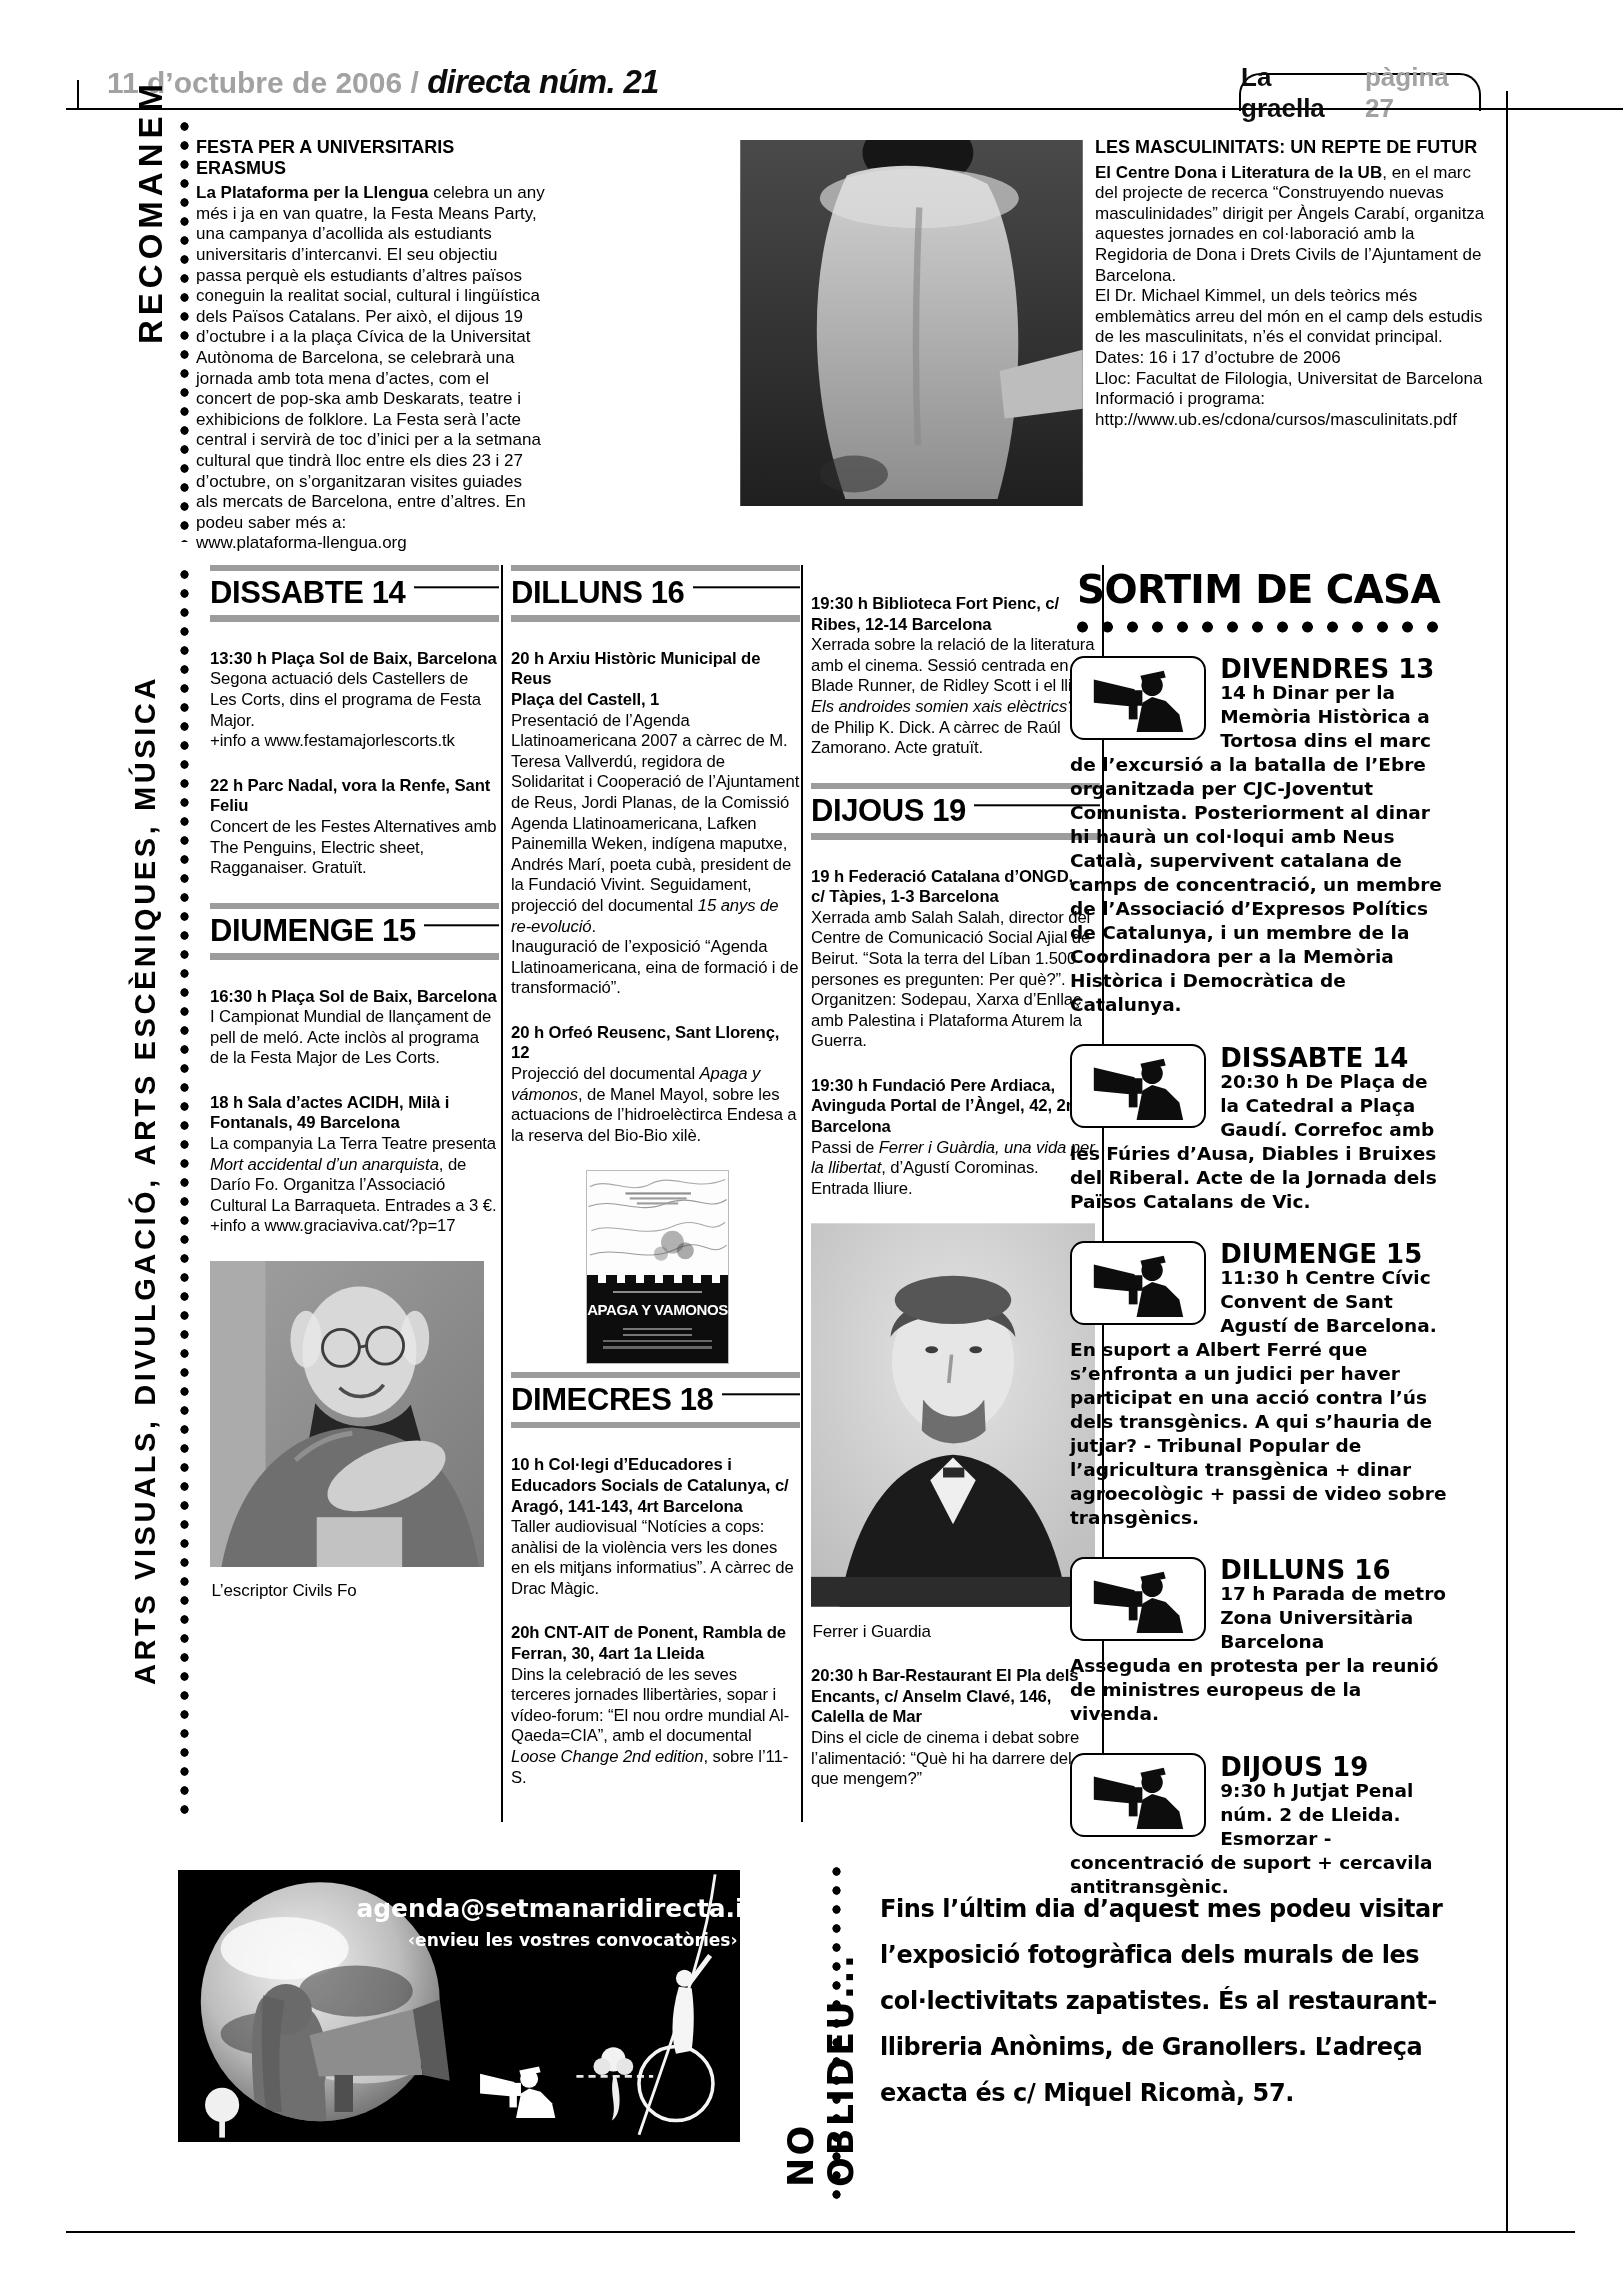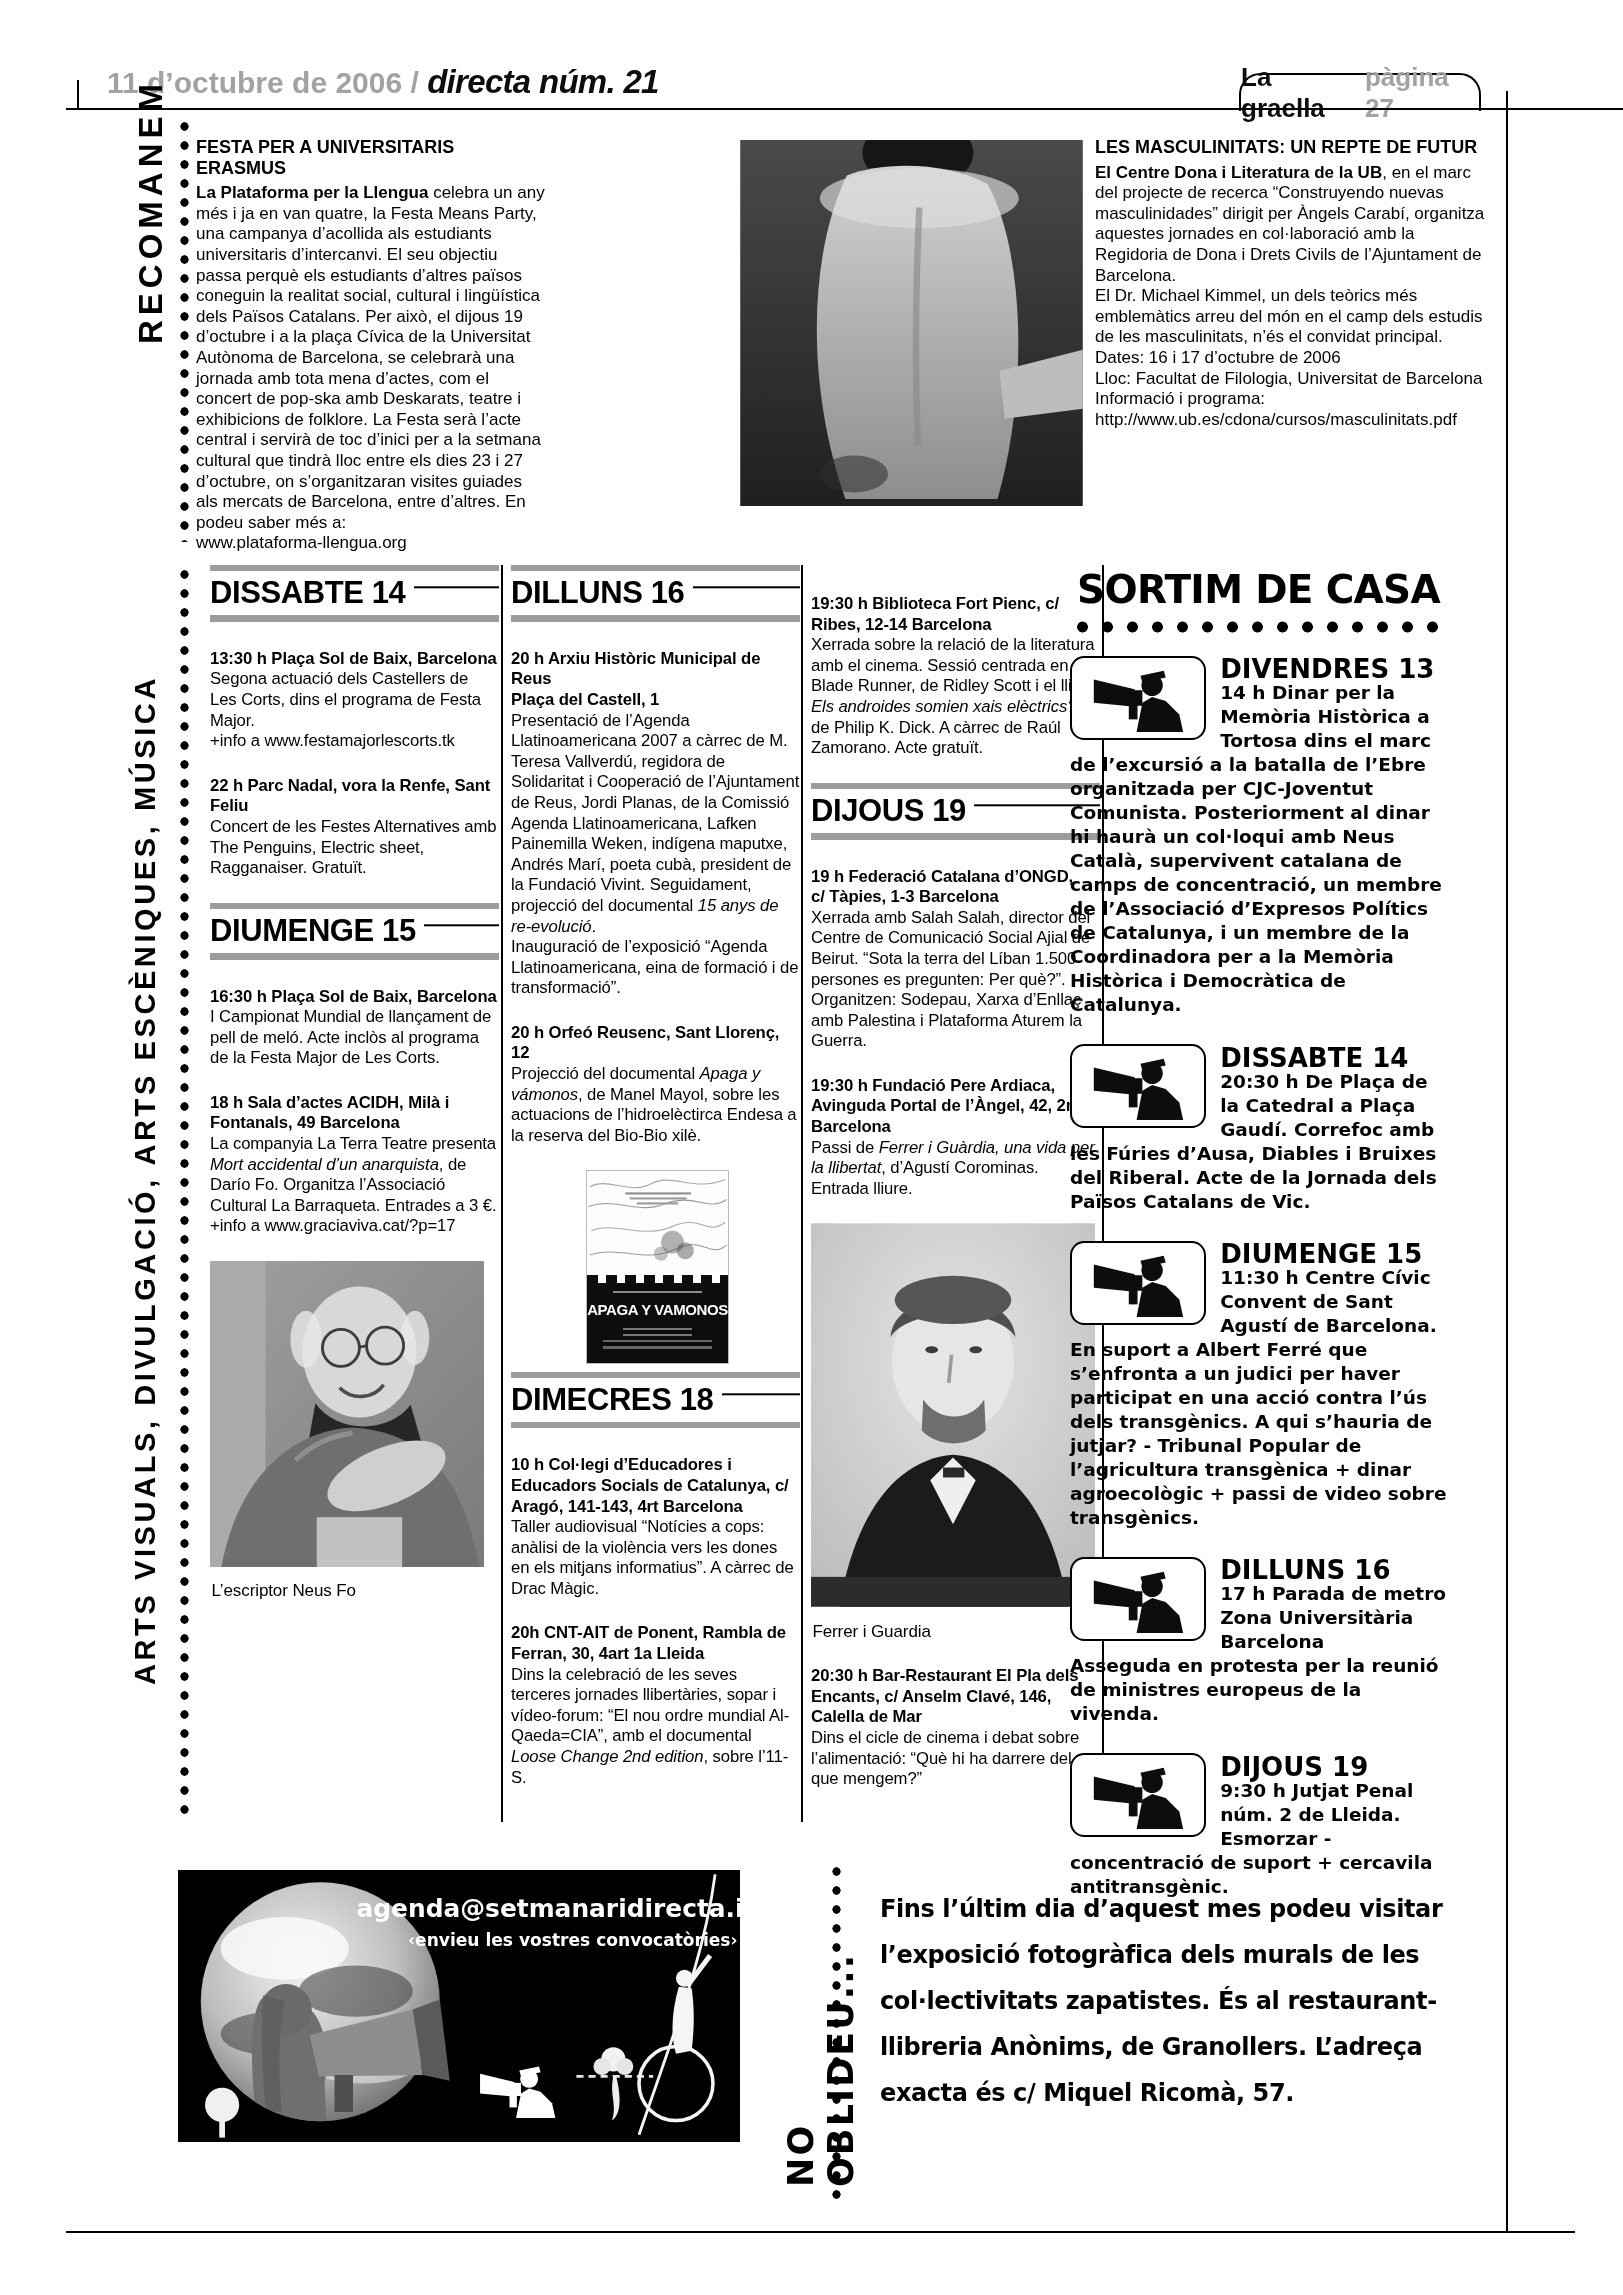--- a/index.html
+++ b/index.html
@@ -201,21 +201,21 @@
         <circle cx="246" cy="119" r="26" fill="none" stroke="#3d3d3d" stroke-width="4"></circle>
         <path d="M210,121 L221,119" stroke="#3d3d3d" stroke-width="4"></path>
         <path d="M182,178 C200,196 230,194 244,174" stroke="#4c4c4c" stroke-width="5" fill="none"></path>
         <path d="M148,200 C180,244 252,242 282,202 L300,266 L136,268 Z" fill="#262626"></path>
         <path d="M16,430 C40,300 118,238 200,234 C300,240 356,302 378,430 Z" fill="#6f6f6f"></path>
         <path d="M120,280 C150,252 182,244 200,242" stroke="#8f8f8f" stroke-width="7" fill="none"></path>
         <ellipse cx="248" cy="302" rx="88" ry="40" fill="#cfcfcf" transform="rotate(-22 248 302)"></ellipse>
         <rect x="150" y="360" width="120" height="70" fill="#c2c2c2"></rect>
       </svg>
     </div>
-    <div class="caption">L’escriptor Neus Fo</div>
+    <div class="caption">L’escriptor Civils Fo</div>
   </div>
 
   <div class="col" style="left:511px;top:565px;">
     <div class="day">
       <div class="bar"></div>
       <div class="trow">
           <span class="ttl">DILLUNS 16</span>
           <span class="dline"></span>
         </div>
       <div class="bar"></div>

